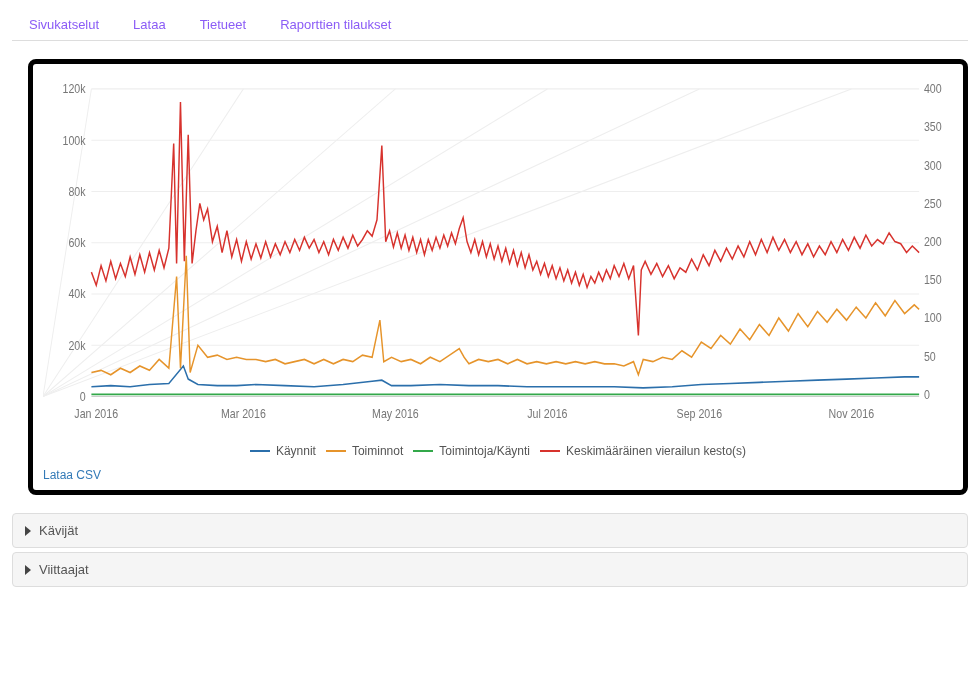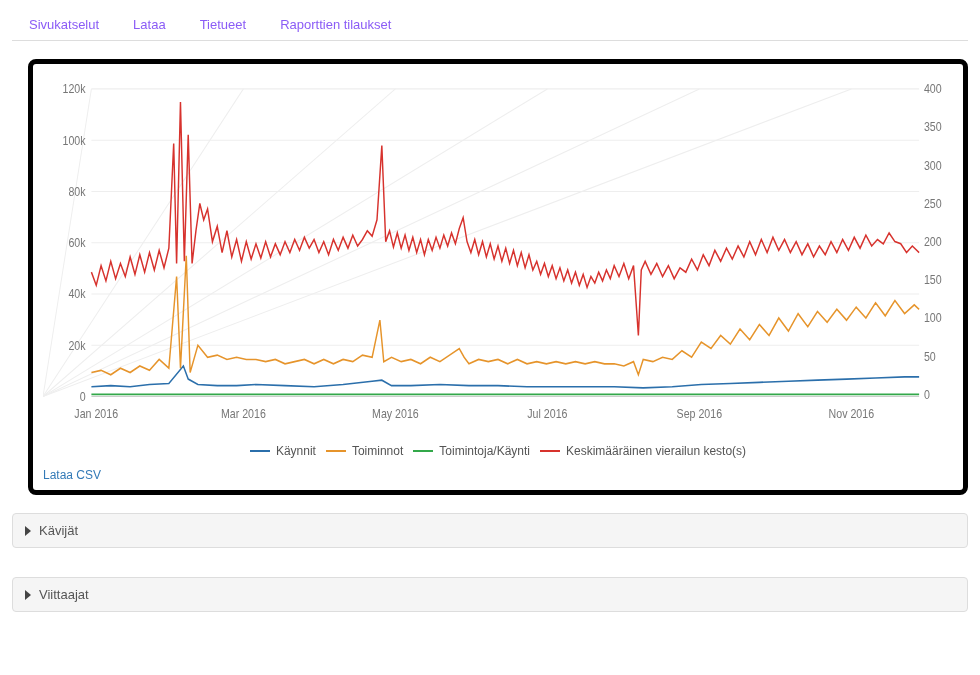--- a/index.html
+++ b/index.html
@@ -14,21 +14,21 @@
   .chart svg { width: 100%; height: 100%; display:block; }
   .axis-text { font-size: 11px; fill: #777; }
   .legend { display:flex; justify-content:center; gap: 10px; margin-top: 6px; flex-wrap:wrap; }
   .legend-item { display:flex; align-items:center; gap:6px; font-size:12px; color:#555; }
   .legend-line { width: 20px; height:0; border-top: 2px solid; }
 
   .csv-link { text-align: left; margin-top: 10px; font-size:12px; }
   .csv-link a { color:#337ab7; text-decoration:none; }
 
   .accordion { margin-top: 18px; }
-  .acc-item { border:1px solid #ddd; border-radius:4px; background:#f5f5f5; padding: 9px 12px; margin-bottom: 29px; display:flex; align-items:center; gap:8px; cursor:pointer; }
+  .acc-item { border:1px solid #ddd; border-radius:4px; background:#f5f5f5; padding: 9px 12px; margin-bottom: 4px; display:flex; align-items:center; gap:8px; cursor:pointer; }
   .acc-caret { width:0; height:0; border-top:5px solid transparent; border-bottom:5px solid transparent; border-left:6px solid #444; }
 </style>
 </head>
 <body>
 
 <div class="tabs">
   <div class="tab">Sivukatselut</div>
   <div class="tab">Lataa</div>
   <div class="tab">Tietueet</div>
   <div class="tab">Raporttien tilaukset</div>

